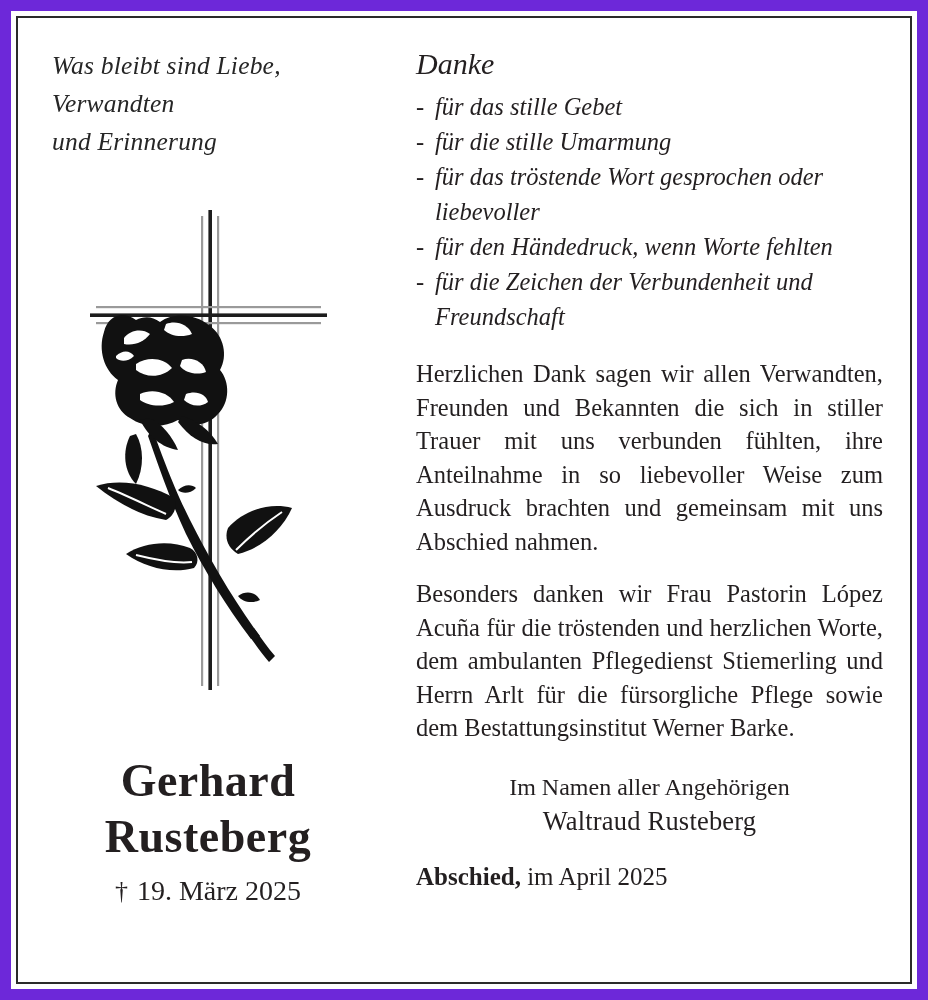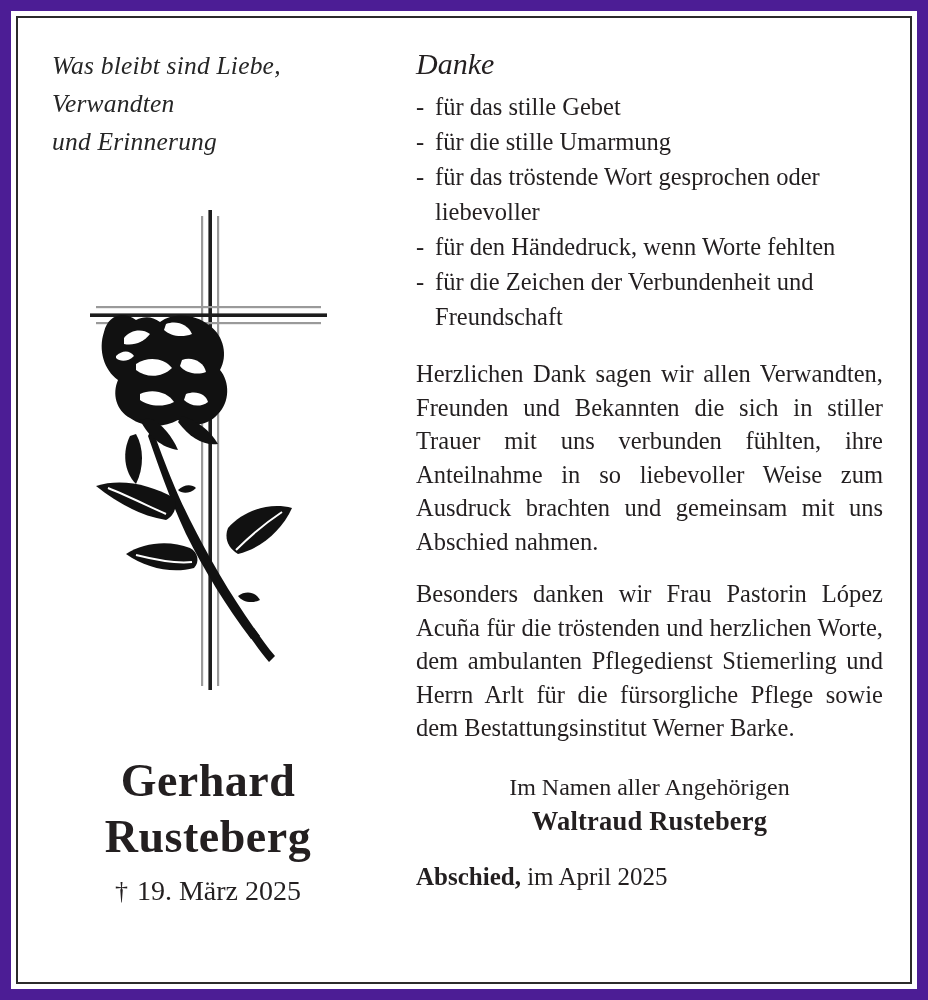--- a/index.html
+++ b/index.html
@@ -14,21 +14,21 @@
     overflow: hidden;
     font-family: "Liberation Serif", "DejaVu Serif", serif;
   }
 
   
   .notice-outer {
     position: relative;
     box-sizing: border-box;
     width: 928px;
     height: 1000px;
-    background: #4c1d95;
+    background: #6d28d9;
     padding: 11px;
   }
   
   .notice-gutter {
     box-sizing: border-box;
     width: 100%;
     height: 100%;
     background: #ffffff;
     padding: 5px;
   }
@@ -126,20 +126,21 @@
     margin: 0 0 5px 13px;
   }
 
   .thanks-list {
     list-style: none;
     margin: 0 0 0 13px;
     padding: 0;
     font-size: 24.5px;
     line-height: 35px;
     color: #231f20;
+    font-style: italic;
   }
   .thanks-list li {
     position: relative;
     padding-left: 19px;
     margin: 0;
   }
   .thanks-list li::before {
     content: "-";
     position: absolute;
     left: 0;
@@ -162,21 +163,21 @@
     margin: 26px 0 0 13px;
     width: 467px;
     text-align: center;
     color: #231f20;
   }
   .closing-intro {
     font-size: 24px;
     line-height: 32px;
   }
   .closing-name {
-    font-weight: bold;
+    font-weight: normal;
     font-size: 26.5px;
     line-height: 36px;
     letter-spacing: 0.2px;
   }
 
   .place-line {
     margin: 22px 0 0 13px;
     font-size: 25px;
     line-height: 32px;
     color: #231f20;

